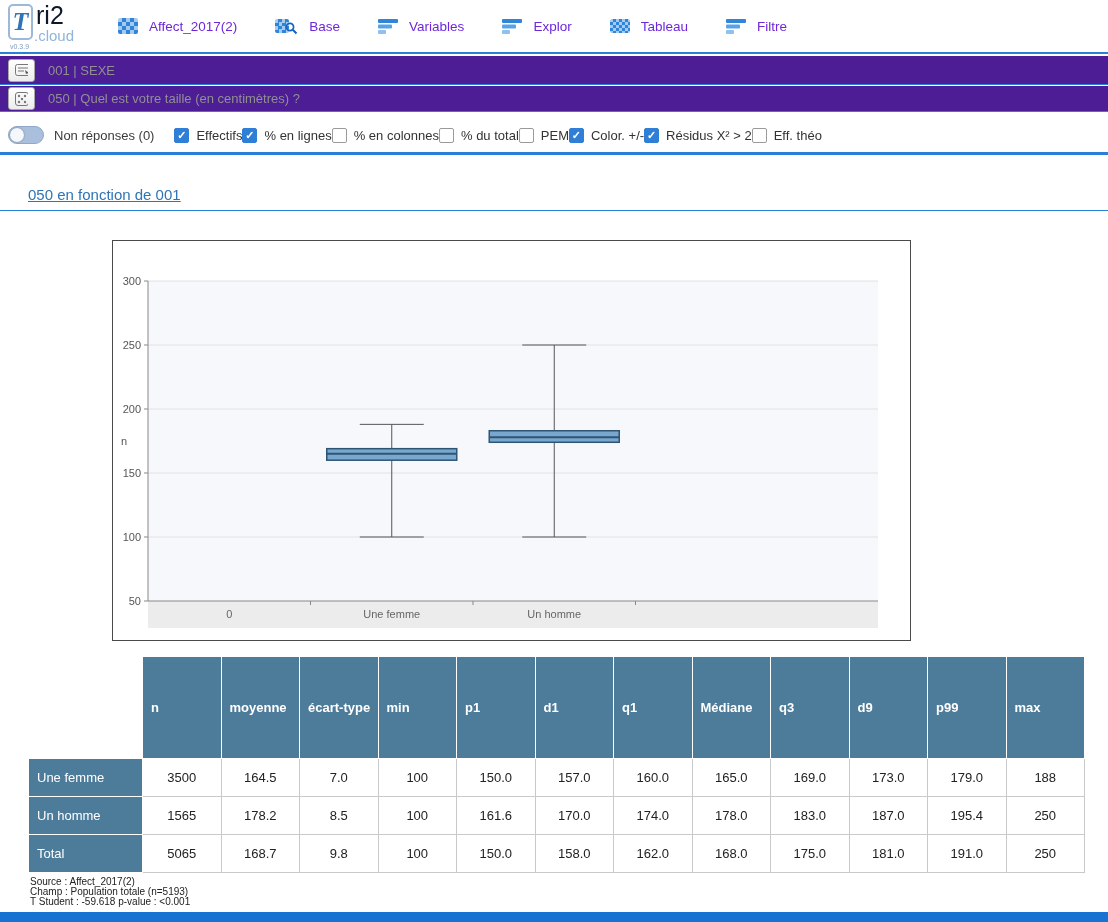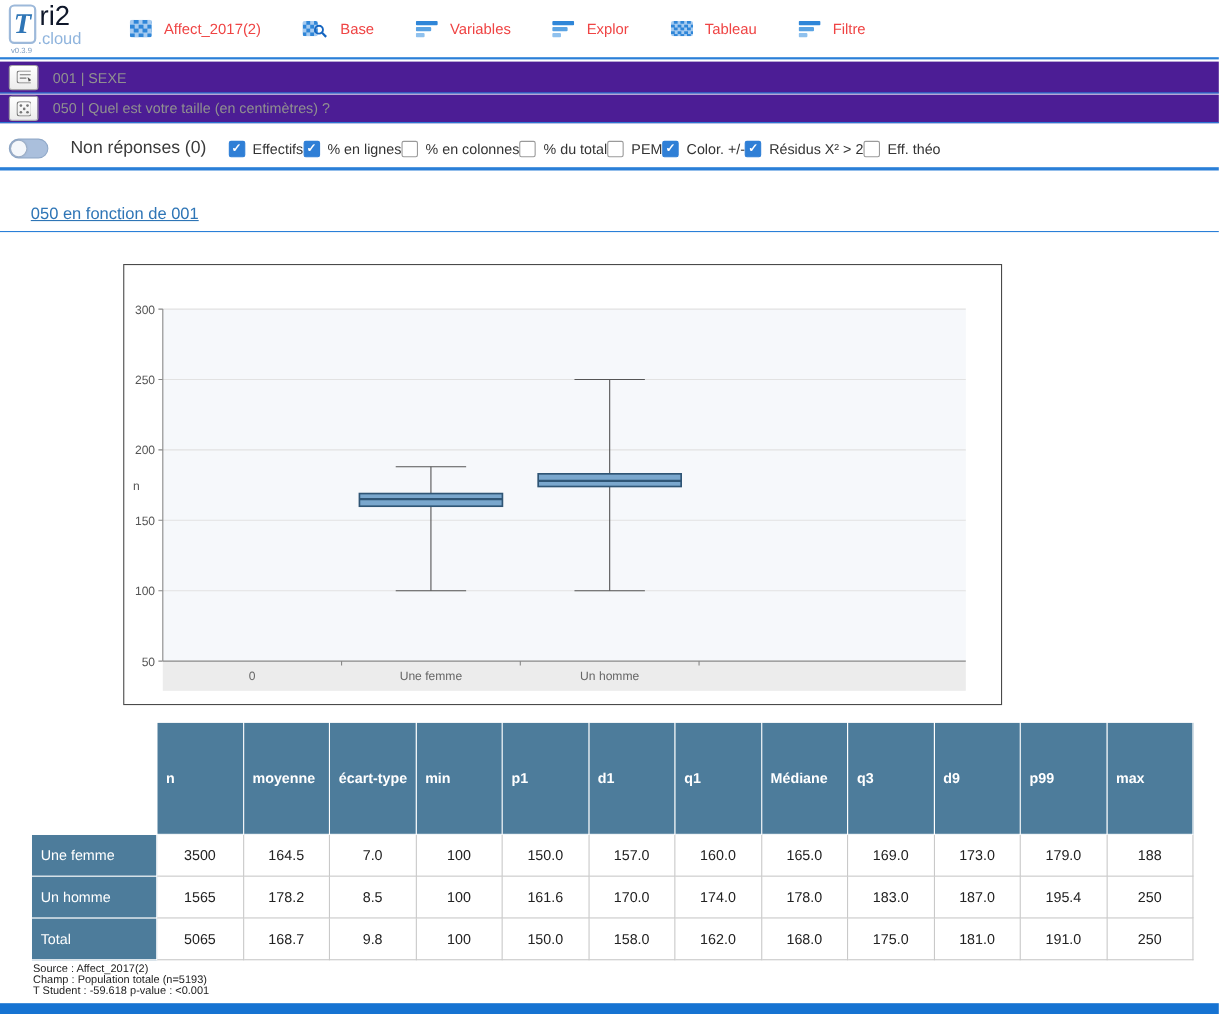--- a/index.html
+++ b/index.html
@@ -14,21 +14,21 @@
   .topbar { position:absolute; top:0; left:0; width:1108px; height:54px;
     border-bottom:2px solid #2a7fd8; display:flex; align-items:center; background:#fff; }
   .logo { position:relative; width:100px; height:50px; flex:0 0 auto; margin-left:4px; }
   .logo-box { position:absolute; left:4px; top:3px; width:25px; height:36px;
     border:2px solid #9db9da; border-radius:5px; display:flex; align-items:center; justify-content:center;
     color:#2e75b6; font:italic bold 26px "Liberation Serif", serif; }
   .logo-ri2 { position:absolute; left:32px; top:0px; color:#0f172a; font-size:25px; }
   .logo-cloud { position:absolute; left:30px; top:26px; color:#8fb4dd; font-size:15px; }
   .logo-version { position:absolute; left:6px; top:42px; color:#7d9cc0; font-size:7px; }
   .nav { display:flex; align-items:center; gap:38px; margin-left:14px; }
-  .nav-item { display:flex; align-items:center; gap:11px; color:#ef4444; font-size:13.5px; cursor:pointer; white-space:nowrap; }
+  .nav-item { display:flex; align-items:center; gap:11px; color:#6d28d9; font-size:13.5px; cursor:pointer; white-space:nowrap; }
   .icon-pix { display:inline-block; width:20px; height:16px; border-radius:2px;
     background: repeating-conic-gradient(#2f86d8 0 25%, #a6cbf0 0 50%) 0 0 / 8px 8px; }
   .icon-pix.small { width:14px; height:14px; background-size:7px 7px; }
   .icon-pix.wide { width:20px; height:14px; background-size:6px 6px; }
   .basewrap { display:flex; align-items:flex-end; }
   .basewrap svg { margin-left:-4px; margin-bottom:-2px; }
 
   
   .var-row { position:absolute; left:0; width:1108px; background:#4c1d95;
     border-bottom:1px solid #2a7fd8; display:flex; align-items:center; }
@@ -38,21 +38,21 @@
     background:linear-gradient(#ffffff,#ececec); display:flex; align-items:center; justify-content:center; cursor:pointer; }
   .var-label { margin-left:13px; color:#909090; font-size:13px; }
 
   
   .options-row { position:absolute; top:118px; left:0; width:1108px; height:37px;
     border-bottom:3px solid #2a7fd8; display:flex; align-items:center; background:#fff; }
   .toggle { position:relative; width:36px; height:18px; margin-left:8px; border-radius:10px;
     background:#aabfdc; border:1px solid #8fa8c8; cursor:pointer; flex:0 0 auto; }
   .toggle .knob { position:absolute; left:1px; top:1px; width:14px; height:14px; border-radius:50%;
     background:#f4f7fb; box-shadow:0 0 2px rgba(0,0,0,.35); }
-  .toggle-label { margin-left:20px; font-size:16px; color:#3a3a3a; white-space:nowrap; }
+  .toggle-label { margin-left:10px; font-size:13px; color:#3a3a3a; white-space:nowrap; }
   .cbs { display:flex; align-items:center; margin-left:20px; }
   .cb-wrap { display:flex; align-items:center; cursor:pointer; white-space:nowrap; }
   .cb { width:15px; height:15px; border:1px solid #9a9a9a; border-radius:2px; background:#fff;
     display:inline-flex; align-items:center; justify-content:center; }
   .cb.checked { background:#2f7fd6; border-color:#2f7fd6; }
   .cb.checked::after { content:"✓"; color:#fff; font-size:11px; font-weight:bold; line-height:1; }
   .cb-label { margin-left:7px; font-size:13px; color:#333; }
 
   
   .section-title { position:absolute; top:186px; left:28px; margin:0; color:#2e75b6;

